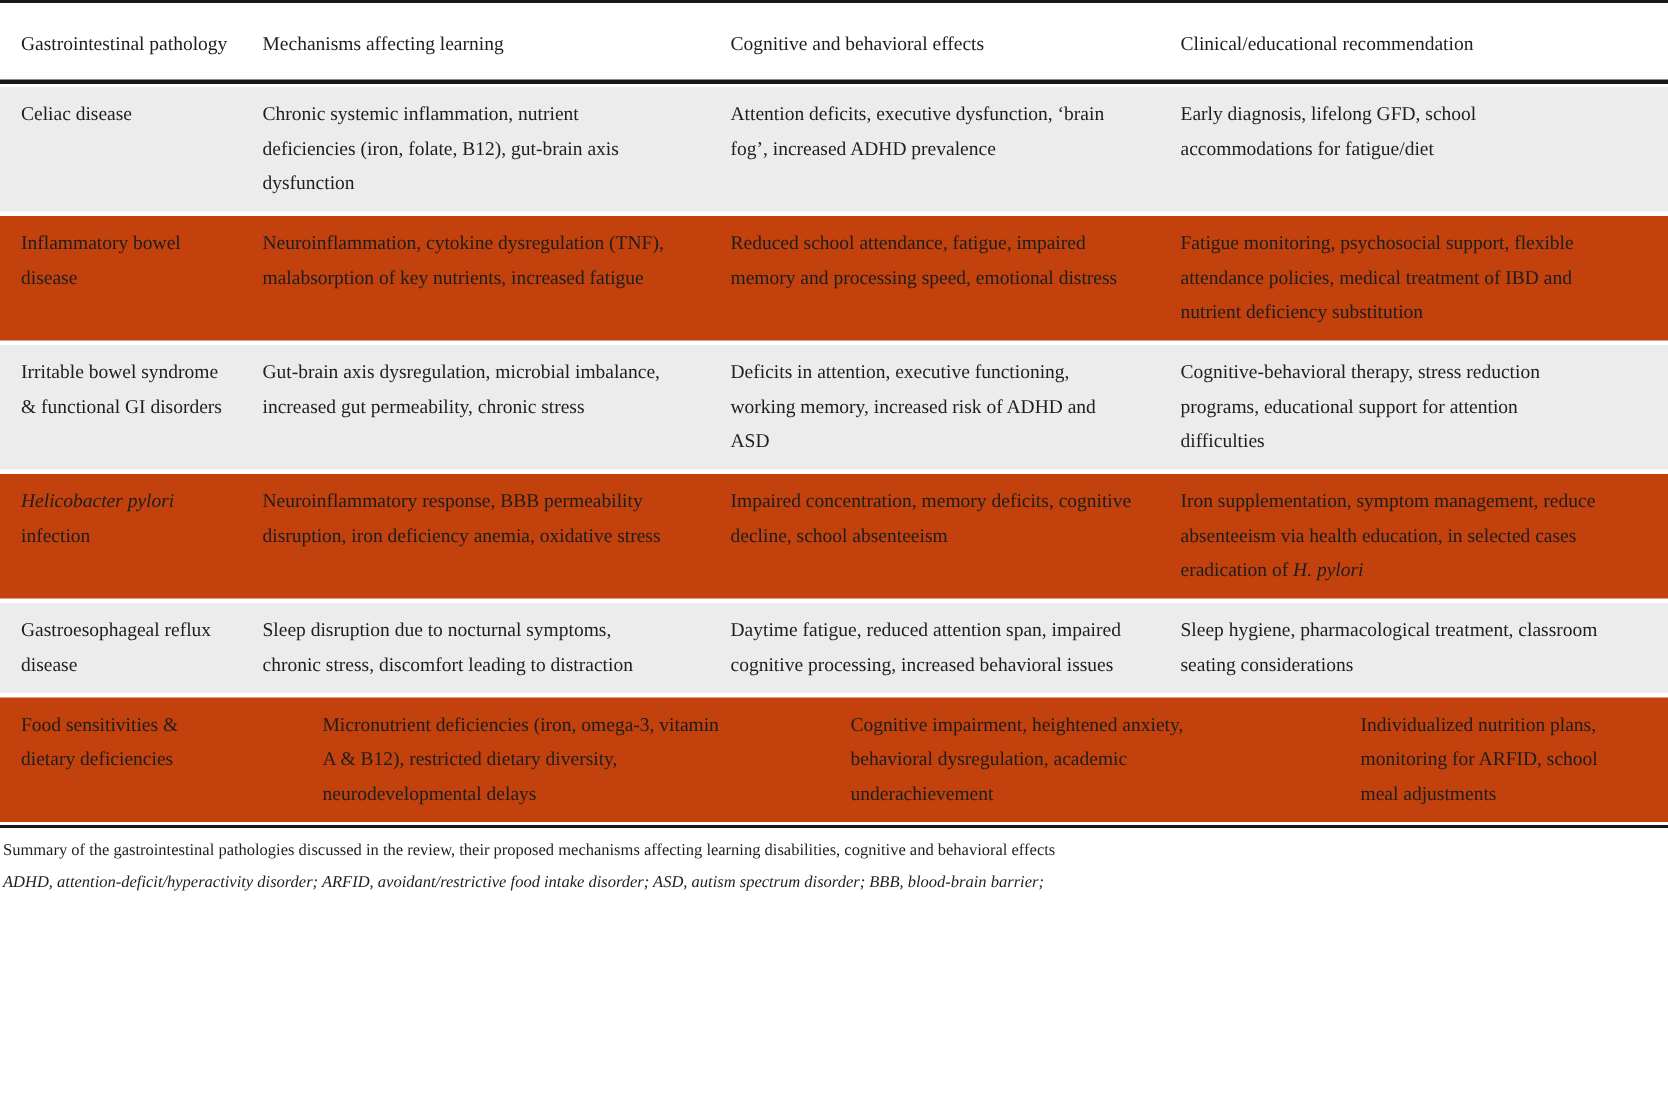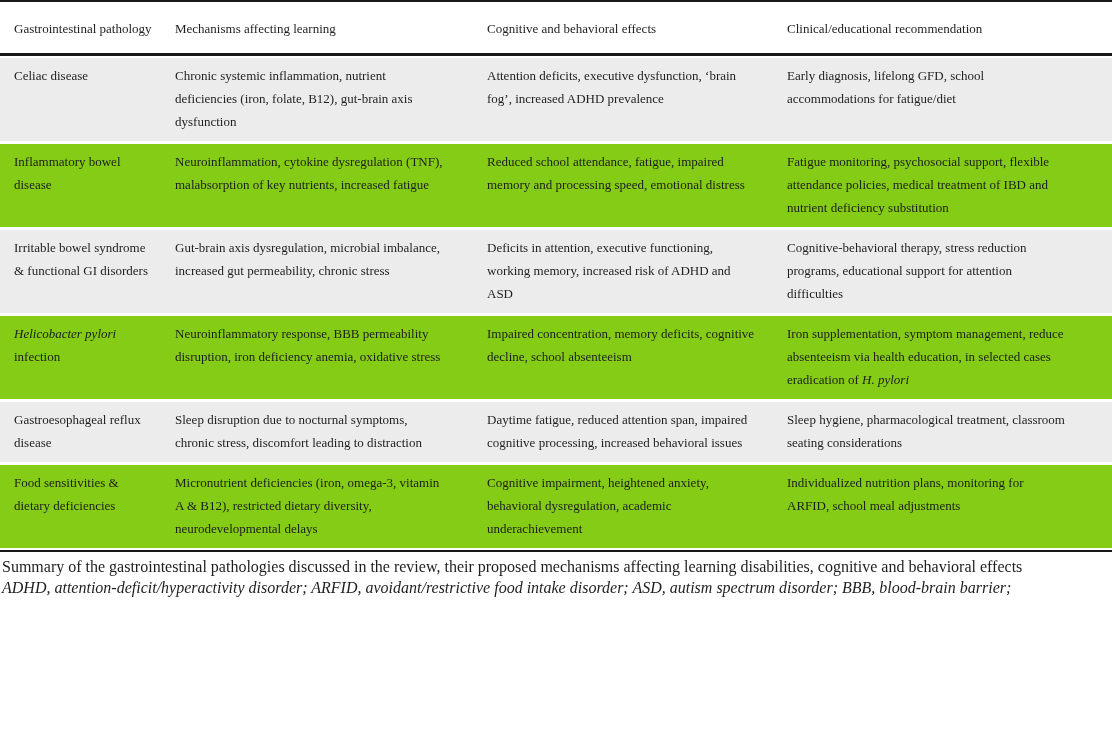--- a/index.html
+++ b/index.html
@@ -31,29 +31,29 @@
   }
 
   .cell { padding: 4px 10px 6px 14px; font-size: 13px; line-height: 23px; }
   .cell.c1 { padding-right: 8px; }
   .cell.c2 { padding-right: 28px; }
   .cell.c3 { padding-right: 14px; }
   .cell.c4 { padding-right: 44px; }
 
   .body-rows { margin-top: 2px; }
   .data-row { margin-bottom: 3px; }
-  .data-row:last-child { margin-bottom: 2px; }
+  .data-row:last-child { margin-bottom: 2px; gap: 40px; }
   .row-light { background: #ececec; }
-  .row-dark  { background: #84cc16; }
+  .row-dark  { background: #c2410c; }
   .data-row .cell { padding-top: 6px; padding-bottom: 8px; }
 
   .italic { font-style: italic; }
 
   .footer { margin-top: 3px; padding: 2px 2px 0 2px; }
-  .footer-line { font-size: 16px; line-height: 20.5px; white-space: nowrap; }
+  .footer-line { font-size: 11px; line-height: 20.5px; white-space: nowrap; }
   .footer-line.abbrev { font-style: italic; }
 </style>
 </head>
 <body>
 
 <div class="table-wrap">
 
   <div class="rule rule-top"></div>
 
   <div class="grid-row header-row">

